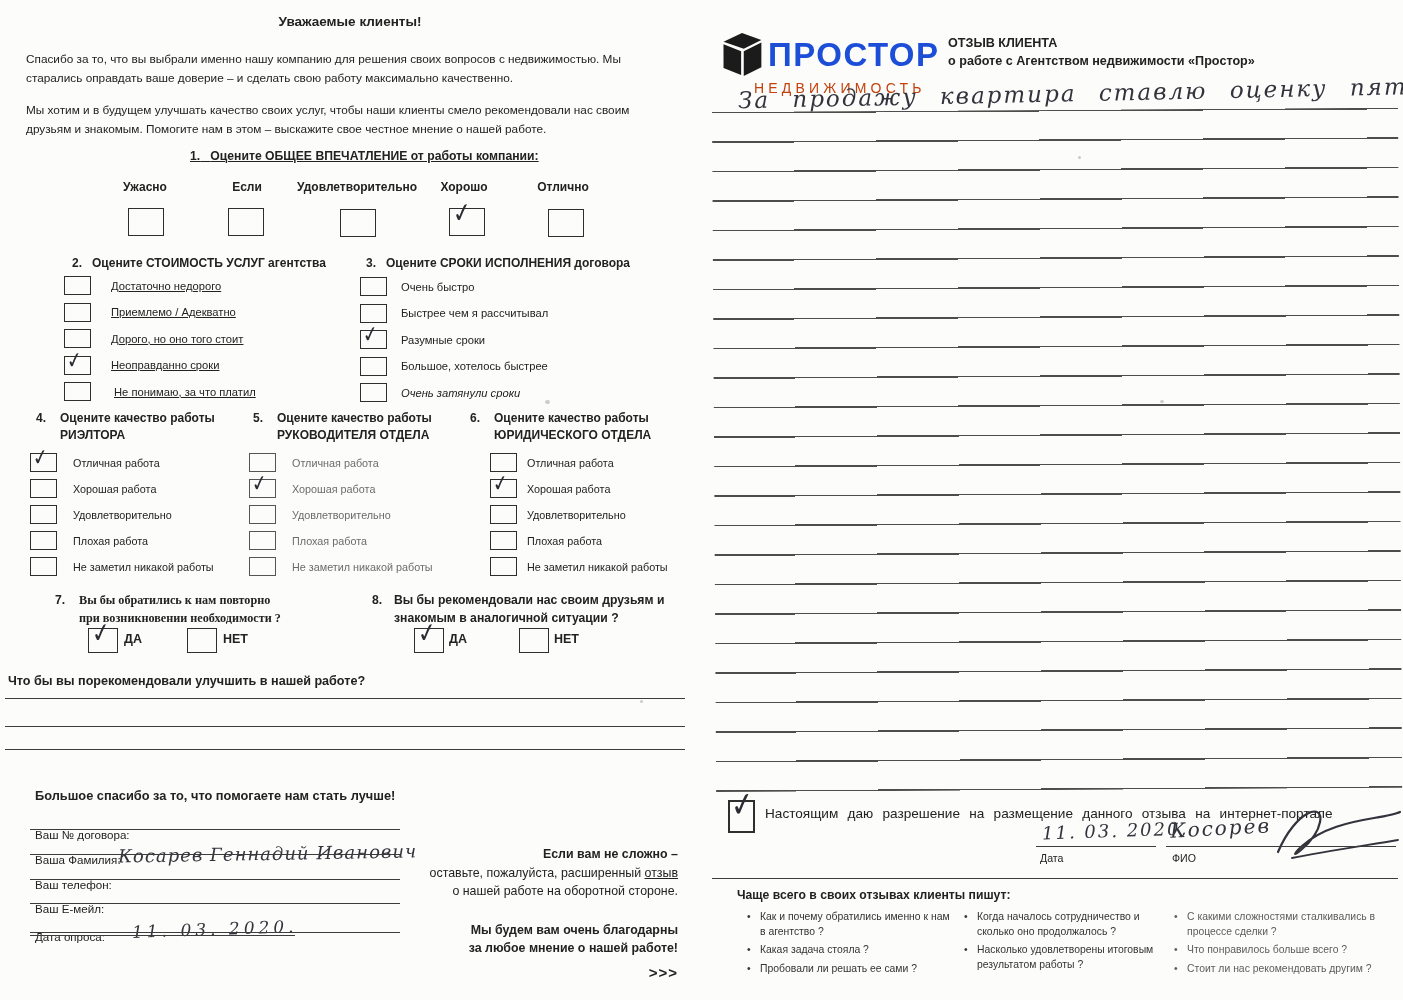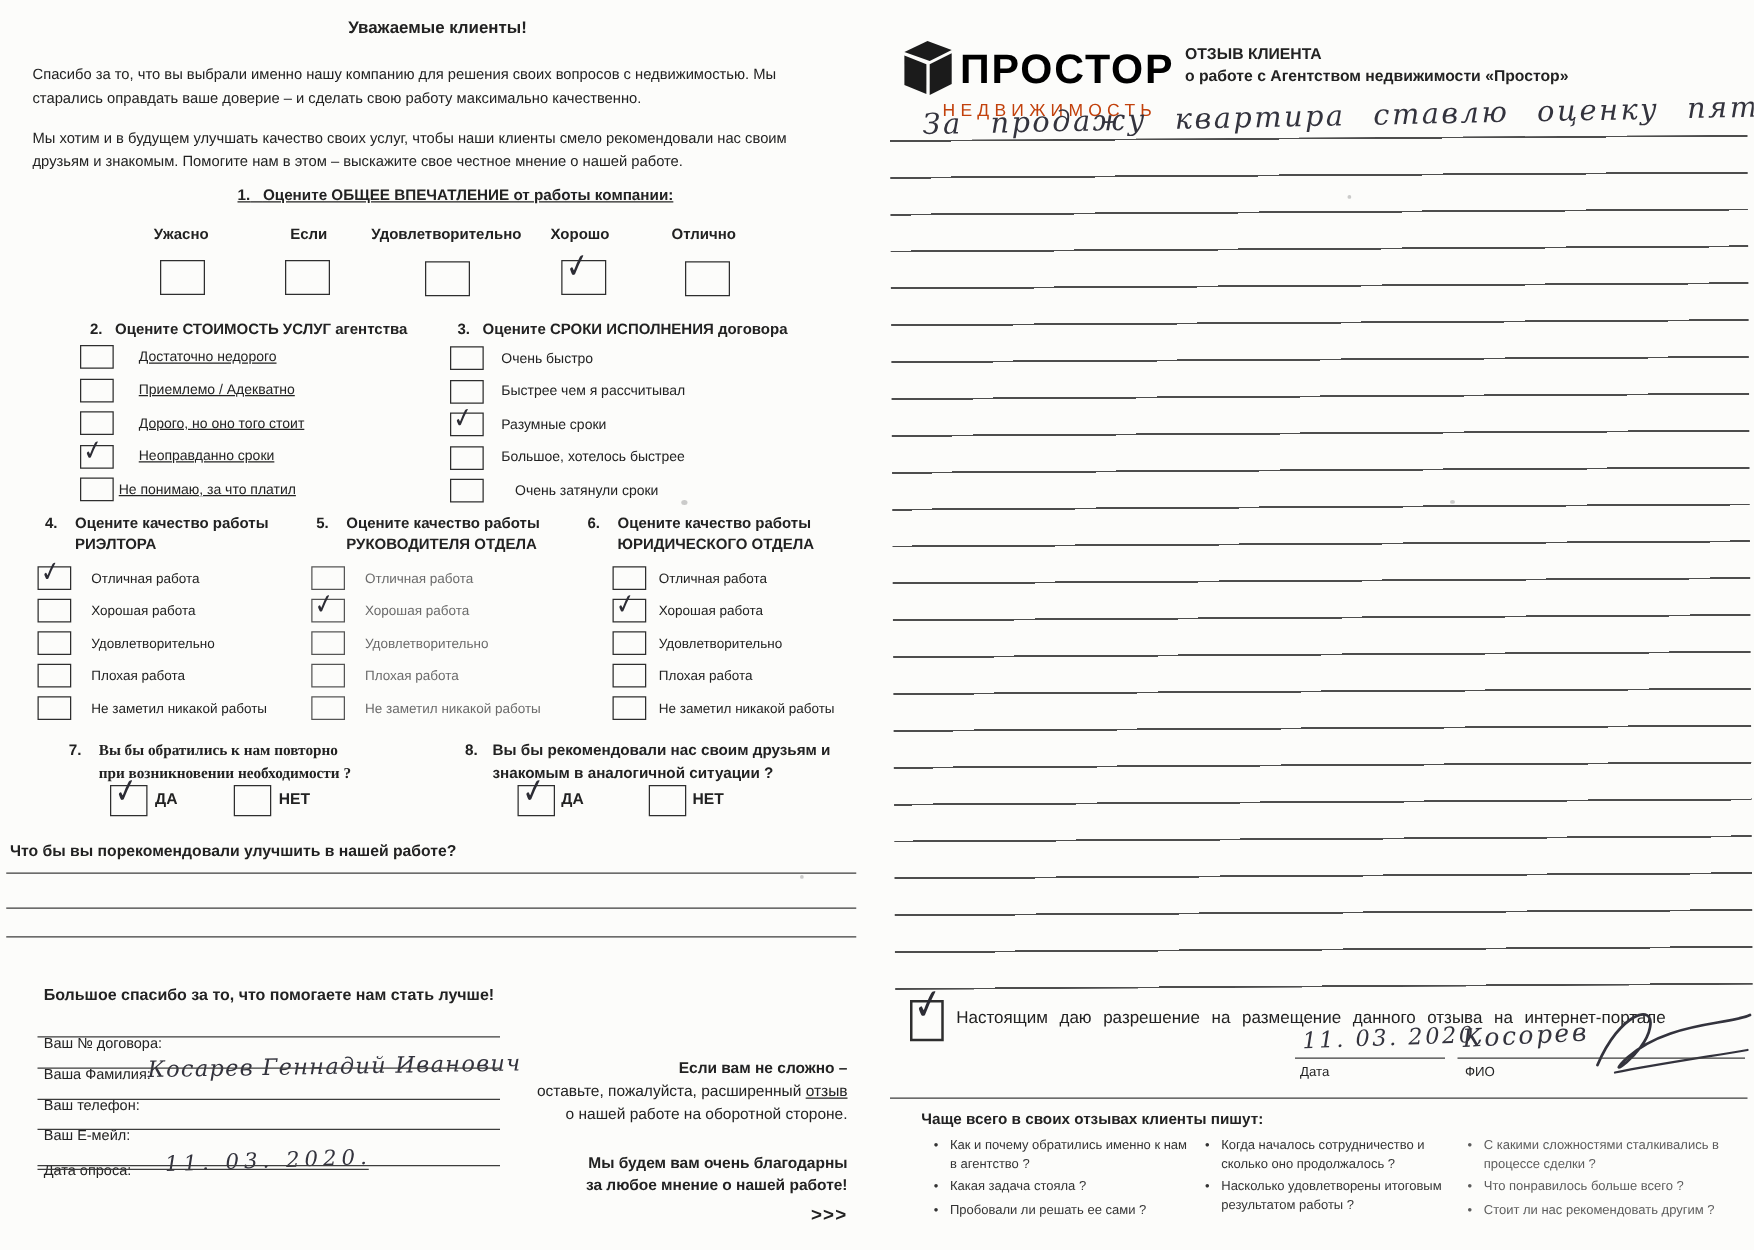--- a/index.html
+++ b/index.html
@@ -42,21 +42,21 @@
     position:absolute;left:712px;top:112px;width:686px;height:680px;
     background:repeating-linear-gradient(to bottom,#4d4d4d 0 1.5px,transparent 1.5px 29.5px);
     transform:rotate(-0.35deg);transform-origin:left top;
   }
   
   .hintcol{position:absolute;font-size:10.4px;line-height:1.4;color:#333;}
   .hintcol ul{margin:0;padding:0;list-style:none;}
   .hintcol li{position:relative;padding-left:15px;margin-bottom:4px;}
   .hintcol li::before{content:"•";position:absolute;left:2px;top:0;}
   
-  .logo-name{font-weight:900;font-size:33px;letter-spacing:1.5px;color:#000000;line-height:1;}
+  .logo-name{font-weight:900;font-size:33px;letter-spacing:1.5px;color:#1d4ed8;line-height:1;}
   .logo-sub{font-size:14px;letter-spacing:4.2px;color:#c2410c;}
   .speck{position:absolute;background:#9a9a9a;border-radius:50%;opacity:.5;}
 </style>
 </head>
 <body>
 
 <div class="abs" style="left:0;top:0;width:700px;height:1000px;">
 
   <div class="abs b" style="left:0;top:14px;width:700px;text-align:center;font-size:13.5px;">Уважаемые клиенты!</div>
 
@@ -101,21 +101,21 @@
         <span class="optlabel" style="margin-left:20px;">Дорого, но оно того стоит</span>
       </div>
     <div class="optrow">
         <span class="boxspot cb small" style="position:relative;">
           <span class="tick">✓</span>
         </span>
         <span class="optlabel" style="margin-left:20px;">Неоправданно сроки</span>
       </div>
     <div class="optrow">
         <span class="boxspot cb small" style="position:relative;"></span>
-        <span class="optlabel" style="margin-left:4px;">Не понимаю, за что платил</span>
+        <span class="optlabel" style="margin-left:23px;">Не понимаю, за что платил</span>
       </div>
   </div>
 
   <div class="abs b" style="left:366px;top:256px;font-size:12px;">
     <span>3.</span>&nbsp;&nbsp;
     <span>Оцените СРОКИ ИСПОЛНЕНИЯ договора</span>
   </div>
   <div class="optcol" style="left:360px;top:277px;gap:7.5px;font-size:11.2px;">
     <div class="optrow">
         <span class="boxspot cb small" style="position:relative;"></span>
@@ -130,21 +130,21 @@
           <span class="tick">✓</span>
         </span>
         <span class="optlabel" style="margin-left:14px;">Разумные сроки</span>
       </div>
     <div class="optrow">
         <span class="boxspot cb small" style="position:relative;"></span>
         <span class="optlabel" style="margin-left:14px;">Большое, хотелось быстрее</span>
       </div>
     <div class="optrow">
         <span class="boxspot cb small" style="position:relative;"></span>
-        <span class="optlabel" style="margin-left:25px;">Очень затянули сроки</span>
+        <span class="optlabel" style="margin-left:14px;font-style:italic;">Очень затянули сроки</span>
       </div>
   </div>
 
   <div class="abs b" style="left:36px;top:410px;font-size:12px;line-height:1.4;">
     <span style="position:absolute;left:0;">4.</span>
     <div style="margin-left:24px;"><span>Оцените качество работы</span><br>
     <span>РИЭЛТОРА</span></div>
   </div>
   <div class="optcol" style="left:30px;top:453px;gap:7px;font-size:10.8px;">
     <div class="optrow">

